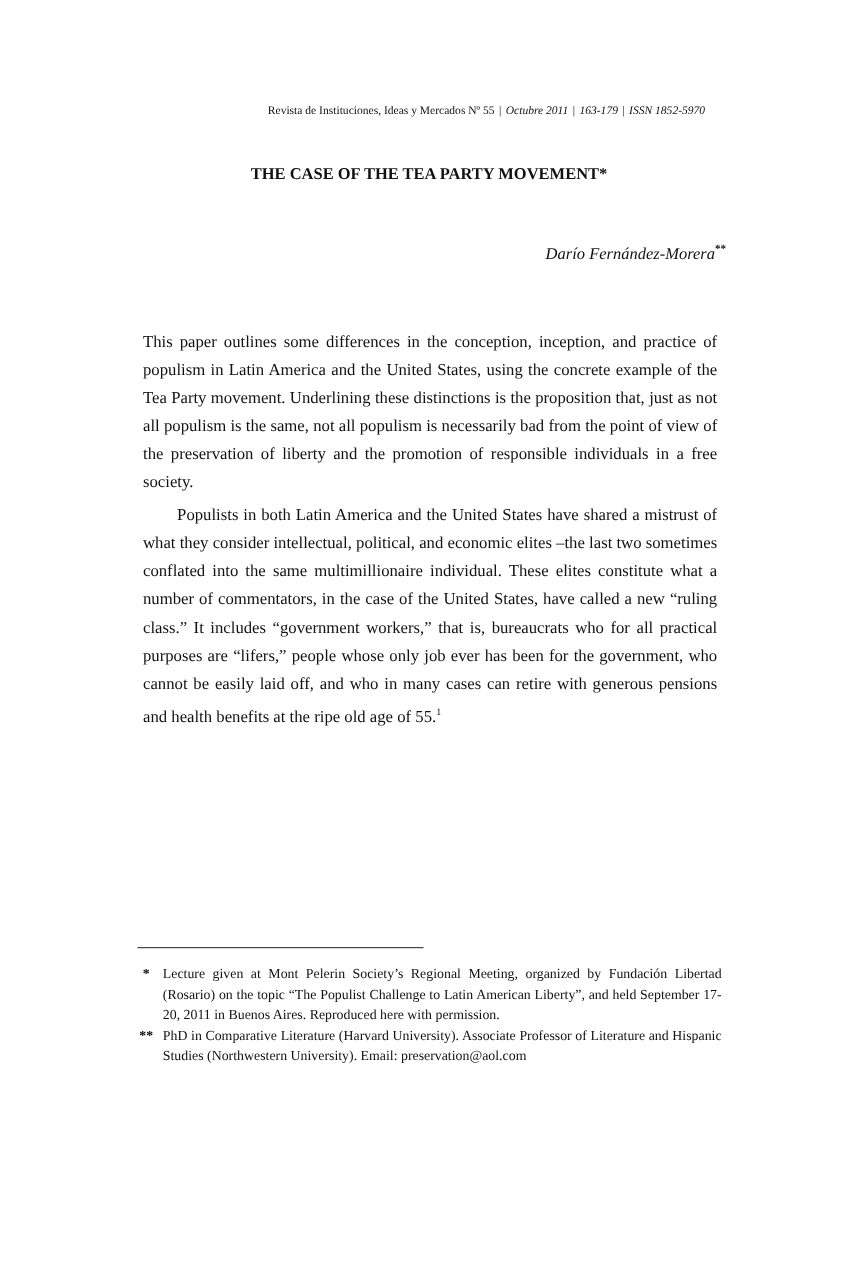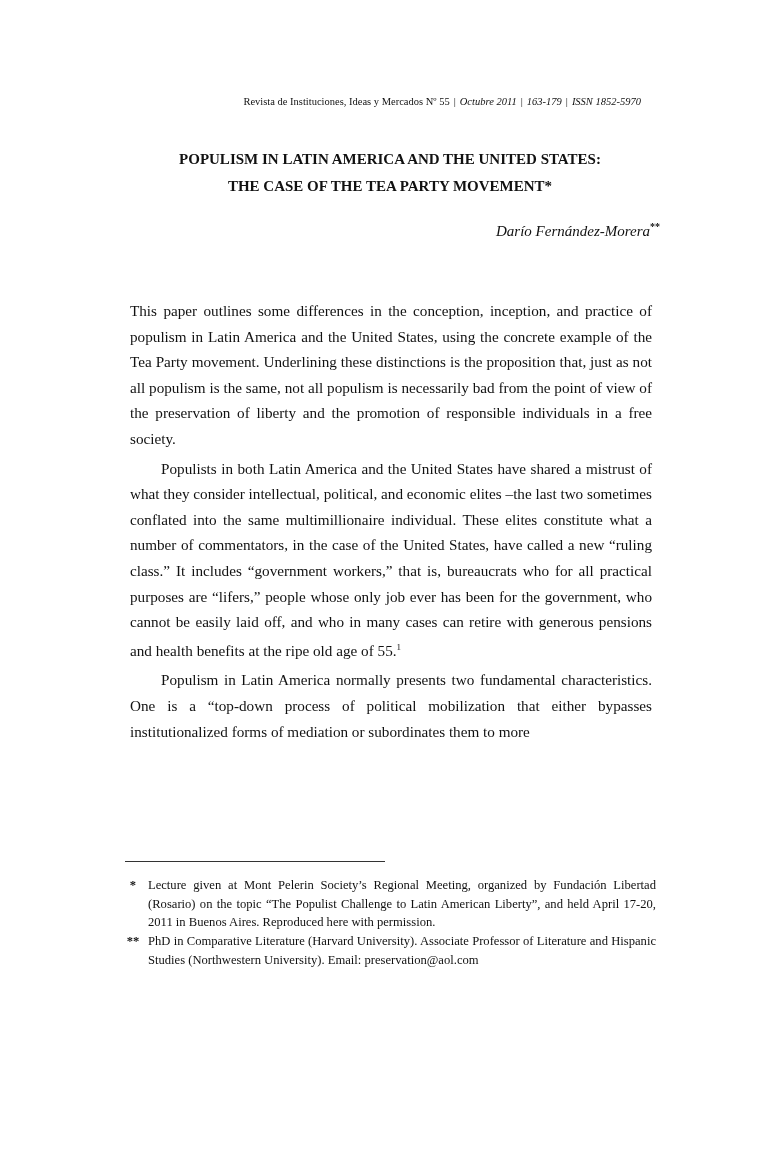--- a/index.html
+++ b/index.html
@@ -21,38 +21,36 @@
   .fn .txt { flex: 1; text-align: justify; }
 </style>
 </head>
 <body>
 
 <div class="header">
   <span>Revista de Instituciones, Ideas y Mercados Nº 55</span><span class="sep">|</span><span class="it">Octubre 2011</span><span class="sep">|</span><span class="it">163-179</span><span class="sep">|</span><span class="it">ISSN 1852-5970</span>
 </div>
 
 <div class="title">
-  <div>POPULISM IN LATIN AMERICA AND THE UNITED STATES:</div>
   <div>THE CASE OF THE TEA PARTY MOVEMENT*</div>
 </div>
 
 <div class="author">
   <span>Darío Fernández-Morera</span><sup>**</sup>
 </div>
 
 <div class="body">
   <p>This paper outlines some differences in the conception, inception, and practice of populism in Latin America and the United States, using the concrete example of the Tea Party movement. Underlining these distinctions is the proposition that, just as not all populism is the same, not all populism is necessarily bad from the point of view of the preservation of liberty and the promotion of responsible individuals in a free society.</p>
   <p class="indent"><span>Populists in both Latin America and the United States have shared a mistrust of what they consider intellectual, political, and economic elites –the last two sometimes conflated into the same multimillionaire individual. These elites constitute what a number of commentators, in the case of the United States, have called a new “ruling class.” It includes “government workers,” that is, bureaucrats who for all practical purposes are “lifers,” people whose only job ever has been for the government, who cannot be easily laid off, and who in many cases can retire with generous pensions and health benefits at the ripe old age of 55.</span><sup>1</sup></p>
-  <p class="indent">Populism in Latin America normally presents two fundamental characteristics. One is a “top-down process of political mobilization that either bypasses institutionalized forms of mediation or subordinates them to more</p>
 </div>
 
 <div class="rule"></div>
 
 <div class="footnotes">
   <div class="fn">
     <span class="mark">*</span>
-    <span class="txt">Lecture given at Mont Pelerin Society’s Regional Meeting, organized by Fundación Libertad (Rosario) on the topic “The Populist Challenge to Latin American Liberty”, and held April 17-20, 2011 in Buenos Aires. Reproduced here with permission.</span>
+    <span class="txt">Lecture given at Mont Pelerin Society’s Regional Meeting, organized by Fundación Libertad (Rosario) on the topic “The Populist Challenge to Latin American Liberty”, and held September 17-20, 2011 in Buenos Aires. Reproduced here with permission.</span>
   </div>
   <div class="fn">
     <span class="mark">**</span>
     <span class="txt">PhD in Comparative Literature (Harvard University). Associate Professor of Literature and Hispanic Studies (Northwestern University). Email: preservation@aol.com</span>
   </div>
 </div>
 
 </body></html>

